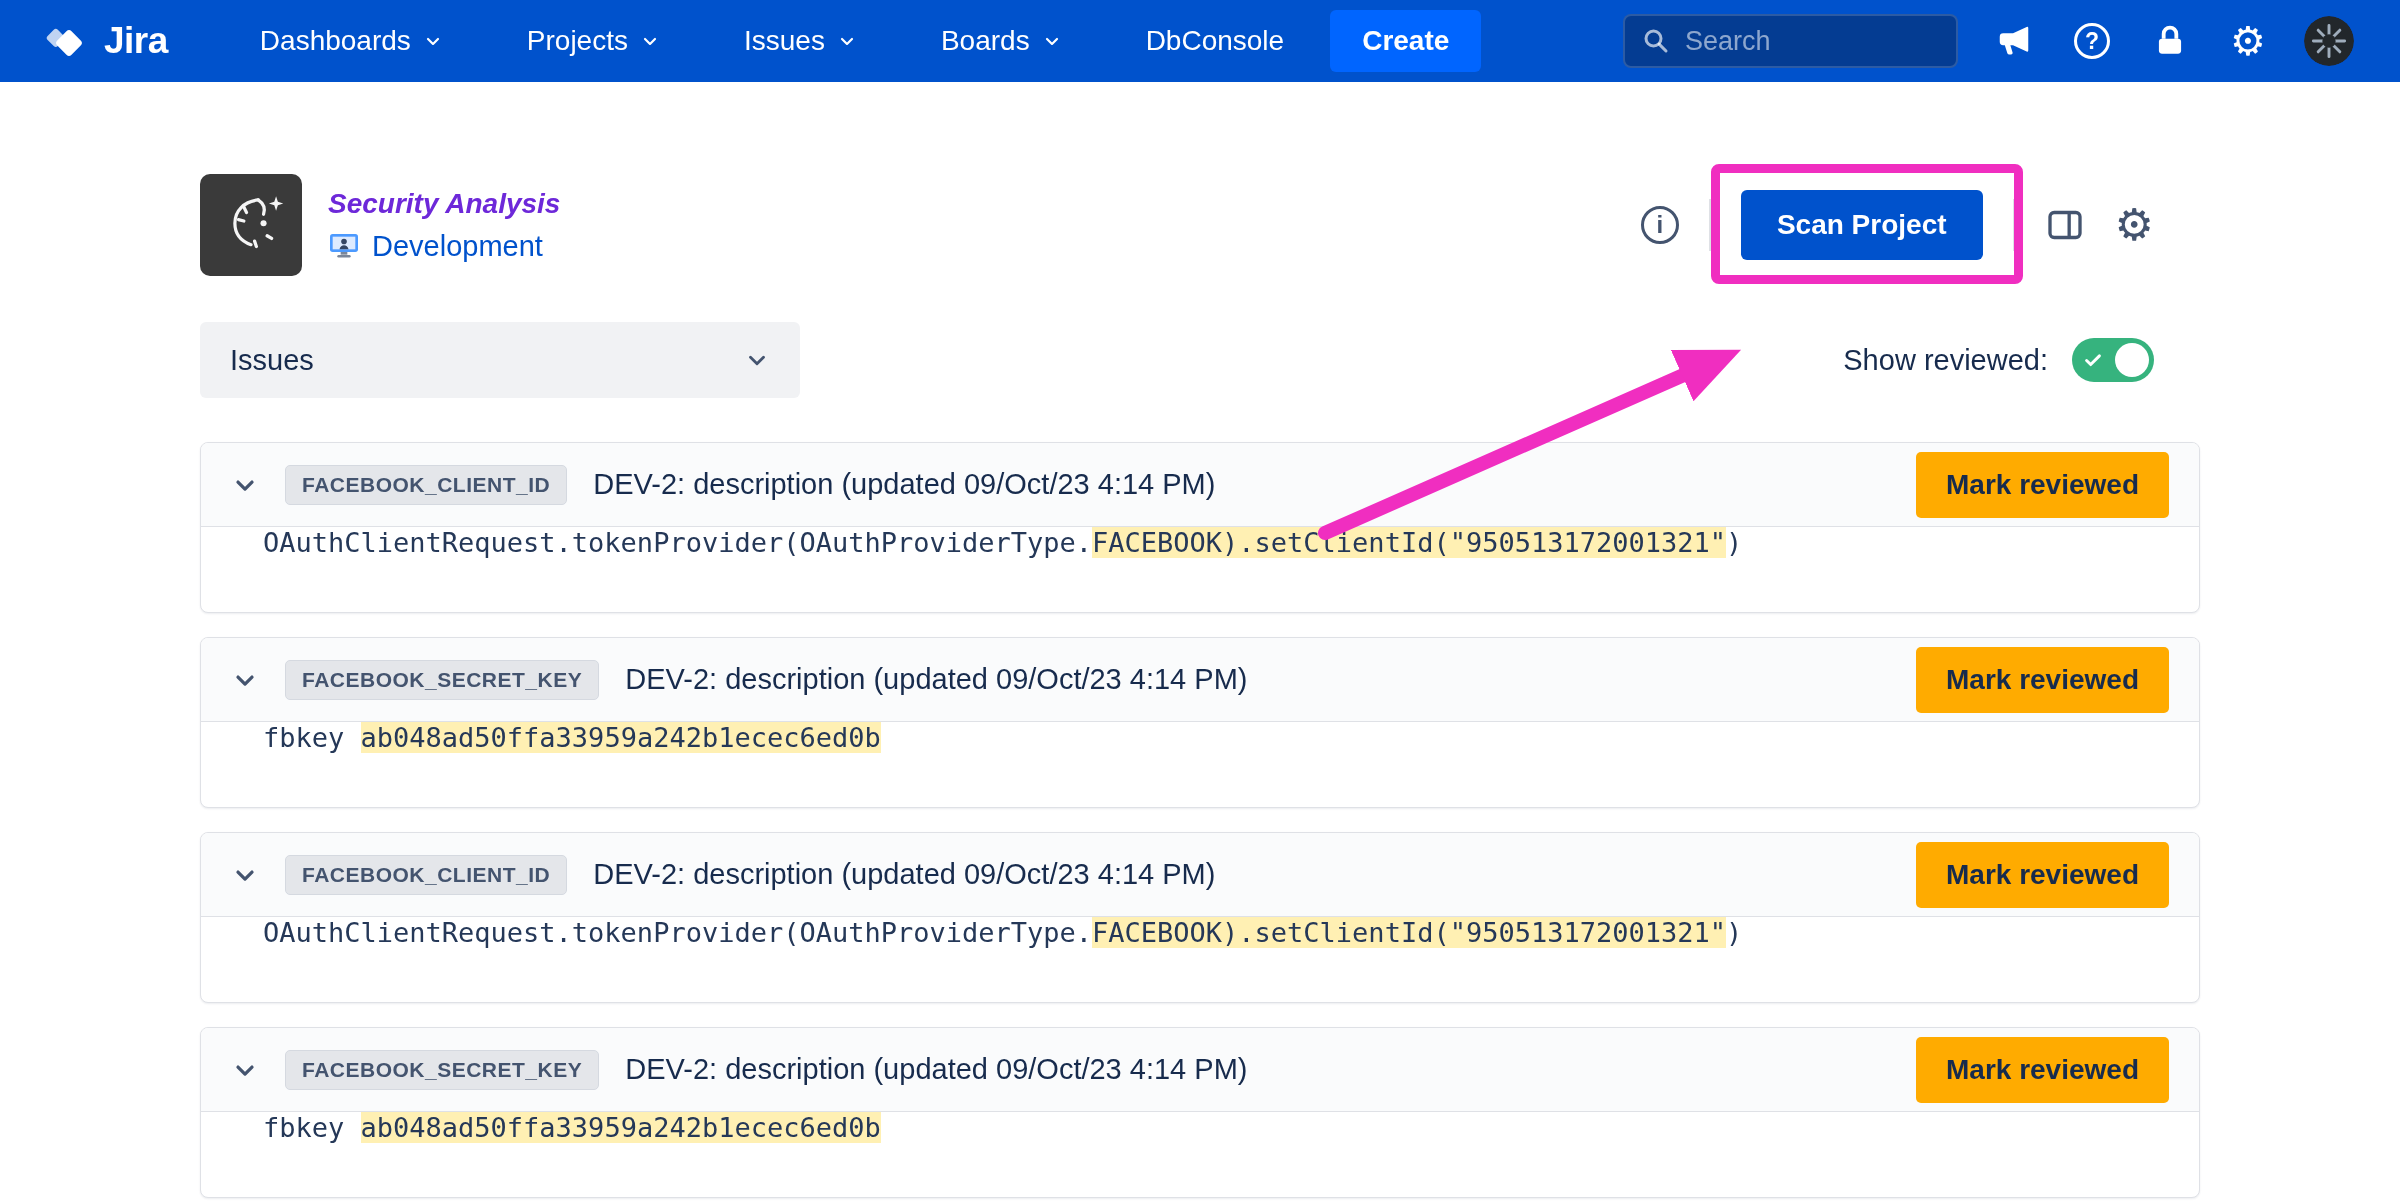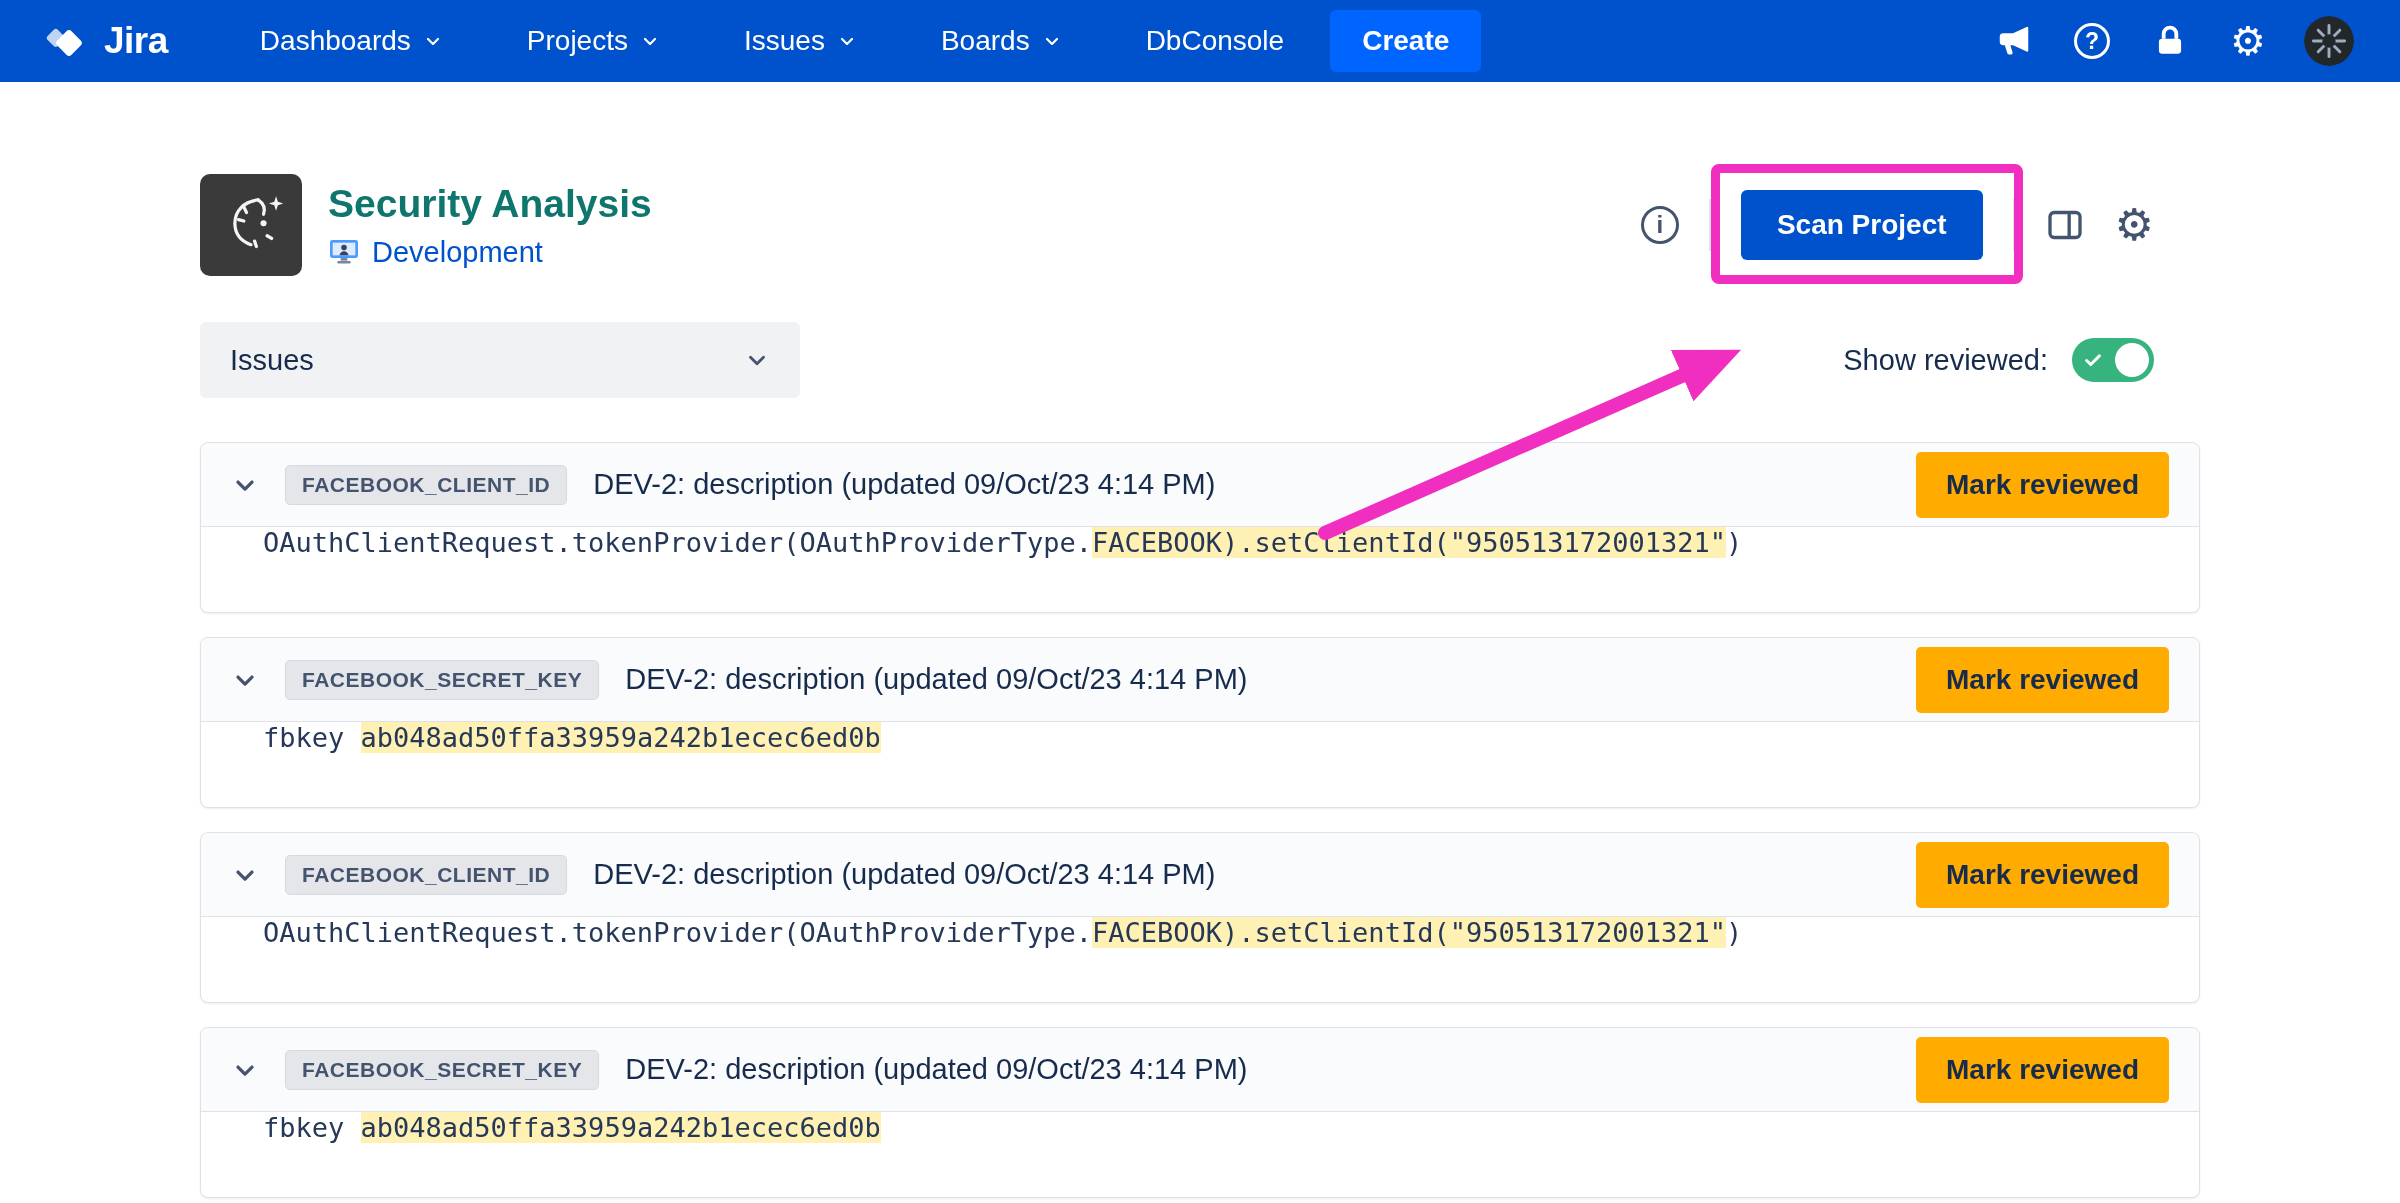--- a/index.html
+++ b/index.html
@@ -34,21 +34,21 @@
   .avatar { width:50px; height:50px; border-radius:50%; overflow:hidden; cursor:pointer; }
   .avatar svg { width:50px; height:50px; }
 
   
   .content { padding:92px 200px 0; }
   .page-header { display:flex; align-items:center; }
   .project-avatar { width:102px; height:102px; border-radius:10px; background:#3A3A3A; flex:none;
     display:flex; align-items:center; justify-content:center; }
   .project-avatar svg { width:86px; height:86px; }
   .title-block { margin-left:26px; }
-  .page-title { font-size:39px; font-weight:bold; color:#0f766e; }
+  .page-title { font-size:28px; font-weight:bold; color:#6d28d9;font-style:italic; }
   .project-line { display:flex; align-items:center; gap:12px; margin-top:10px; }
   .project-line svg { width:32px; height:32px; }
   .project-link { color:#0052CC; font-size:29px; cursor:pointer; text-decoration:none; }
 
   .header-actions { margin-left:auto; display:flex; align-items:center; gap:30px; margin-right:46px; }
   .info-badge { width:38px; height:38px; border:3px solid #44546F; border-radius:50%; color:#44546F;
     font-size:24px; font-weight:bold; display:flex; align-items:center; justify-content:center; cursor:pointer; }
   .vdiv { width:2px; height:52px; background:#DFE1E6; }
   .btn-subtle { display:flex; align-items:center; gap:18px; background:#F1F2F4; border:none; border-radius:6px;
     padding:18px 26px; font-size:28px; font-weight:500; color:#344563; font-family:inherit; cursor:pointer; white-space:nowrap; }
@@ -137,20 +137,27 @@
         </svg>
     </span>
     <span class="nav-item">
       <span>DbConsole</span>
     </span>
   </div>
 
   <button class="create-btn">Create</button>
 
   <div class="nav-right">
+    <div class="search-box">
+      <svg viewBox="0 0 24 24">
+        <circle cx="10" cy="10" r="6" fill="none" stroke="rgba(255,255,255,0.65)" stroke-width="2.4"></circle>
+        <line x1="14.5" y1="14.5" x2="20" y2="20" stroke="rgba(255,255,255,0.65)" stroke-width="2.4" stroke-linecap="round"></line>
+      </svg>
+      <input type="text" placeholder="Search" style="">
+    </div>
     <span class="nav-icon">
       <svg viewBox="0 0 24 24">
           <path fill="#fff" d="M20 3.2l-8.6 3.9H5.2A2.2 2.2 0 0 0 3 9.3v3.2a2.2 2.2 0 0 0 2.2 2.2h1l1.6 5.1a1 1 0 0 0 1 .7h1.3a1 1 0 0 0 1-1.3l-1.4-4.5h1.7l8.6 3.9a.7.7 0 0 0 1-.6V3.8a.7.7 0 0 0-1-.6z"></path>
         </svg>
     </span>
     <span class="nav-icon">
       <span class="help-badge">?</span>
     </span>
     <span class="nav-icon">
       <svg viewBox="0 0 24 24">

